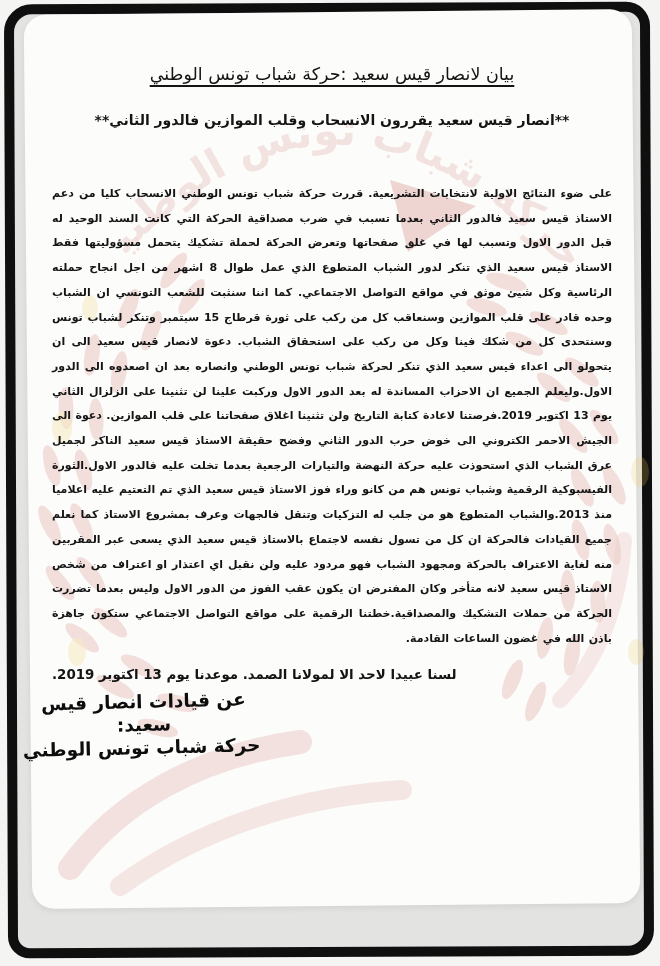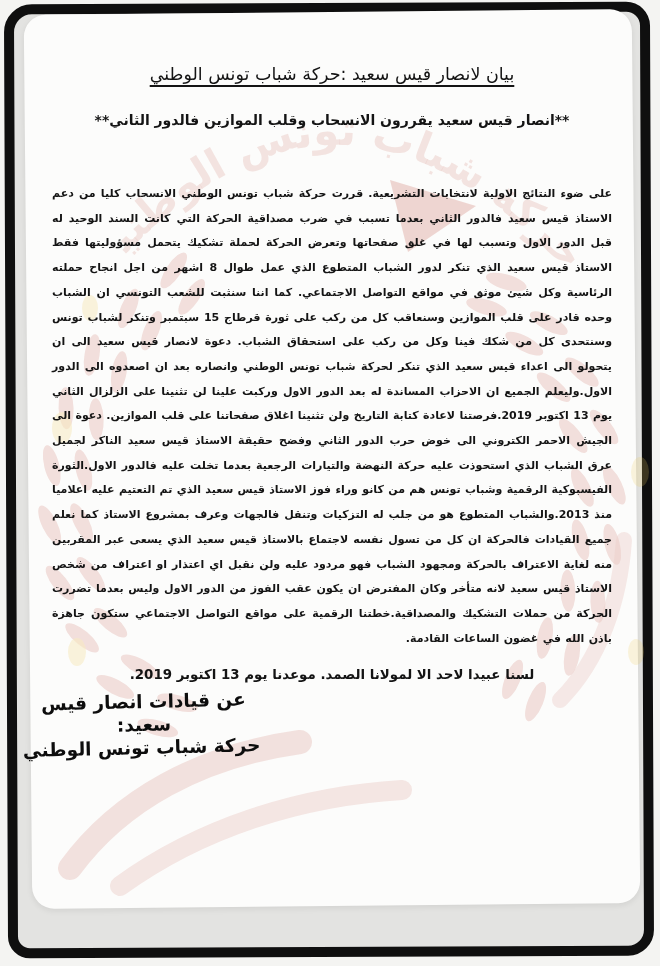--- a/index.html
+++ b/index.html
@@ -33,21 +33,21 @@
     letter-spacing:0.2px;
   }
   .doc-subtitle{
     margin:28px 0 0 0;text-align:center;font-size:14px;font-weight:bold;
   }
   .doc-body{
     margin:54px 0 0 0;font-size:11px;font-weight:bold;line-height:24.7px;
     text-align:justify;text-align-last:right;word-spacing:0.5px;
   }
   .doc-closing{
-    margin:16px 0 0 0;font-size:13.4px;font-weight:bold;text-align:center;
+    margin:16px 0 0 0;font-size:13.4px;font-weight:bold;text-align:left;
   }
   .signature{
     width:232px;margin:8px 352px 0 0;text-align:center;
     font-size:18.5px;font-weight:bold;line-height:23px;
     transform:rotate(-1.4deg);color:#0d0d0d;
   }
   .signature .sig-line{white-space:nowrap;}
 </style>
 </head>
 <body>

